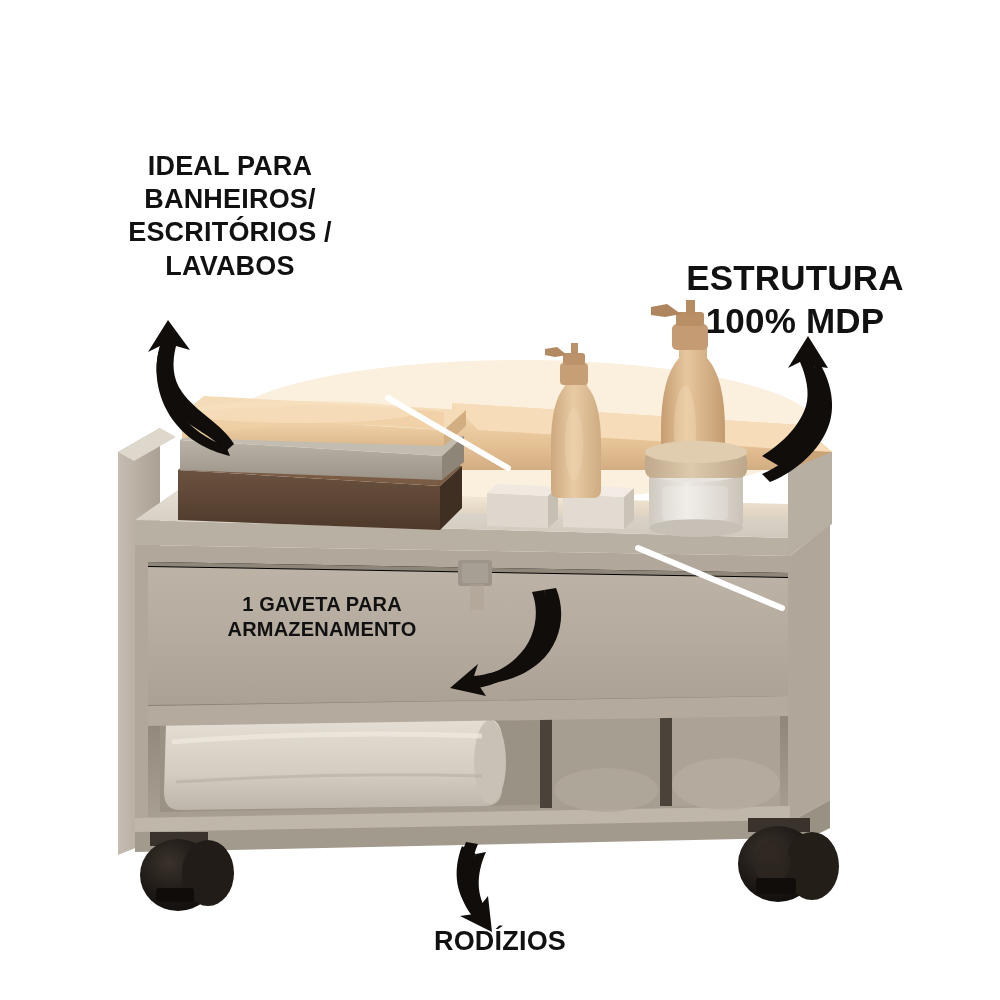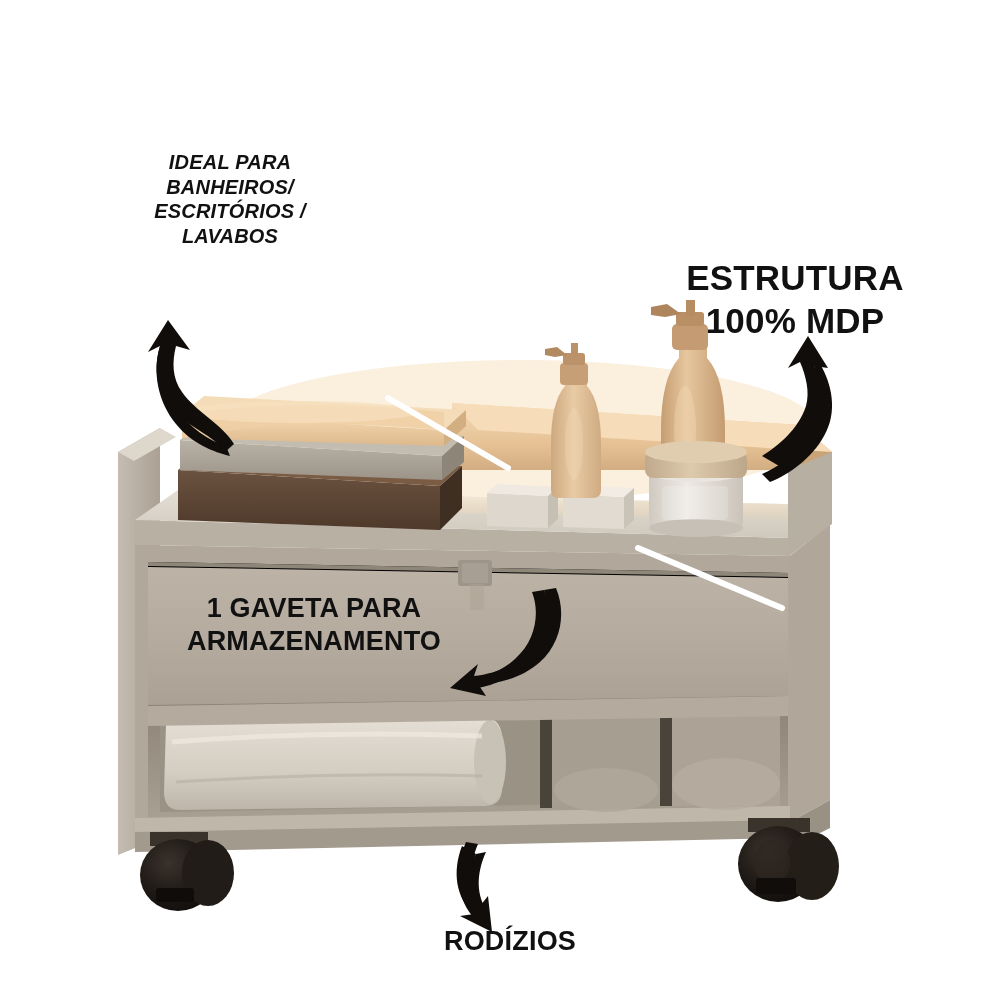--- a/index.html
+++ b/index.html
@@ -17,24 +17,24 @@
   .callout{
     position:absolute;
     color:#111111;
     font-weight:bold;
     letter-spacing:.2px;
     line-height:1.23;
     text-align:center;
     white-space:pre-line;
     user-select:none;
   }
-  #callout-ideal{left:60px;top:150px;width:340px;font-size:20px;font-style:italic;}
+  #callout-ideal{left:60px;top:150px;width:340px;font-size:27px;}
   #callout-estrutura{left:660px;top:256px;width:270px;font-size:35px;}
-  #callout-gaveta{left:144px;top:592px;width:340px;font-size:27px;}
-  #callout-rodizios{left:380px;top:925px;width:260px;font-size:27px;}
+  #callout-gaveta{left:152px;top:592px;width:340px;font-size:20px;}
+  #callout-rodizios{left:370px;top:925px;width:260px;font-size:27px;}
 
   svg{display:block;}
 </style>
 </head>
 <body>
 
 <div id="stage">
 
   <svg class="layer" width="1000" height="1000" viewBox="0 0 1000 1000" style="left:0;top:0;">
     <defs>

